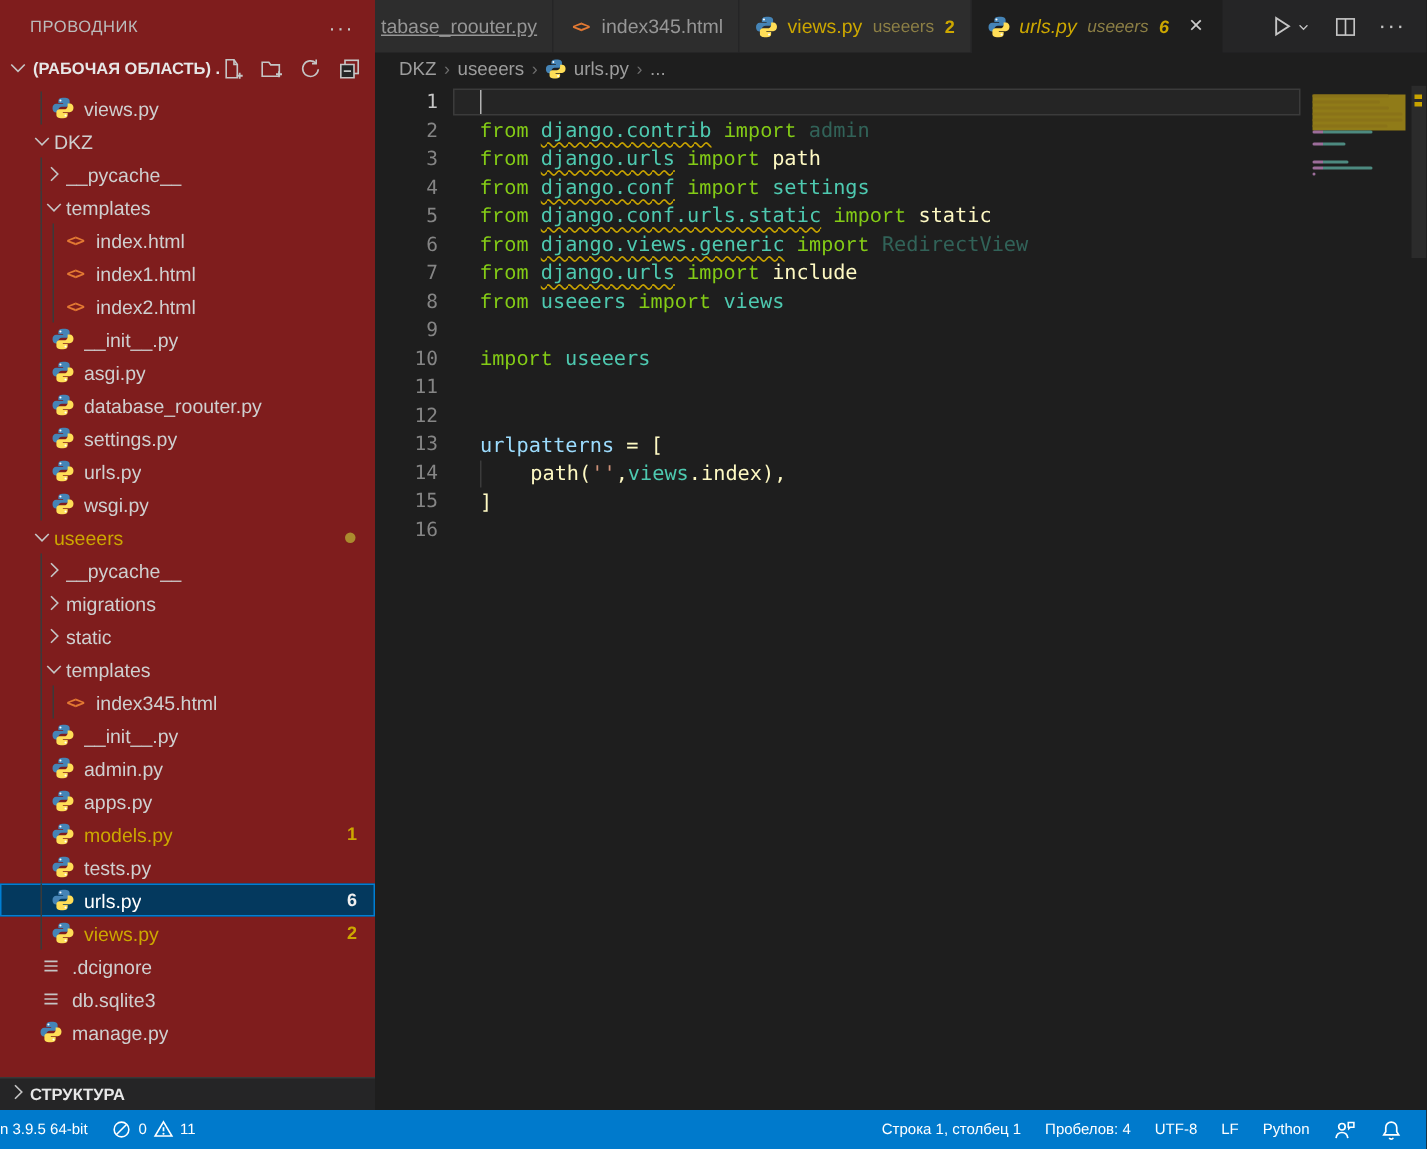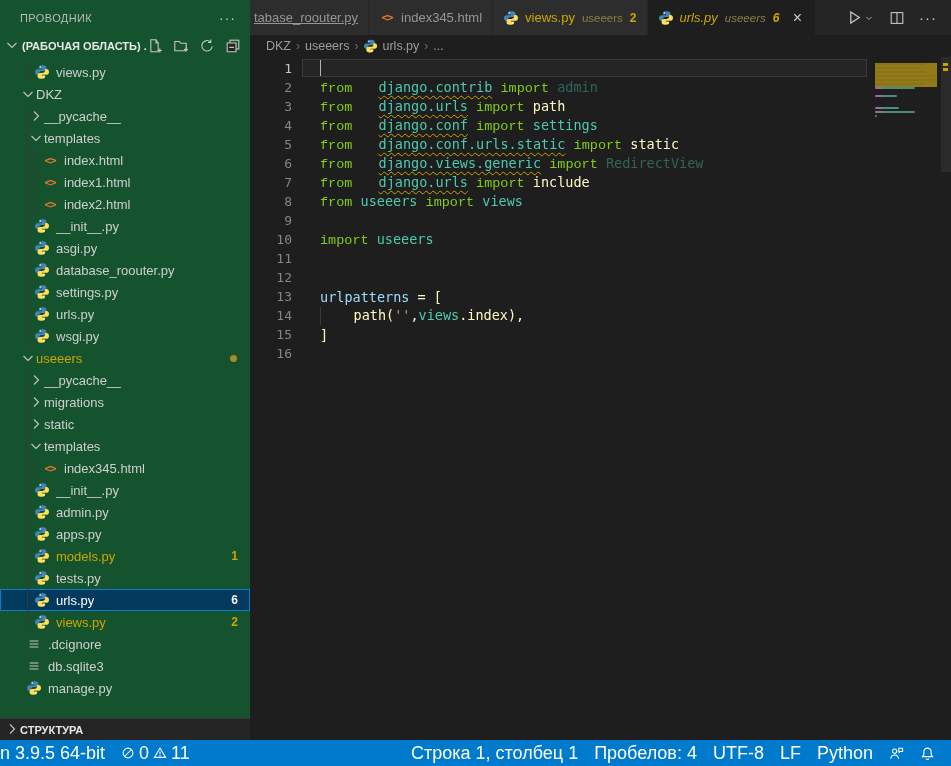--- a/index.html
+++ b/index.html
@@ -2,21 +2,21 @@
 <html><head>
 <meta charset="utf-8">
 <style>
   * { margin:0; padding:0; box-sizing:border-box; }
   html,body { width:951px; height:766px; overflow:hidden; background:#1e1e1e;
     font-family:"Liberation Sans", sans-serif; }
   .app { position:relative; width:951px; height:766px; }
 
   
   .sidebar { position:absolute; left:0; top:0; width:250px; bottom:26px;
-    background:#14532d; color:#cccccc; overflow:hidden; }
+    background:#7f1d1d; color:#cccccc; overflow:hidden; }
   .pane-title { height:35px; display:flex; align-items:center; padding:0 14px 0 20px;
     font-size:11px; color:#bbbbbb; letter-spacing:.4px; }
   .pane-title .spacer { flex:1; }
   .more-dots { color:#c5c5c5; font-size:14px; letter-spacing:1px; cursor:pointer; }
   .section-head { height:22px; display:flex; align-items:center; padding:0 8px 0 4px;
     font-size:11px; font-weight:bold; color:#e7e7e7; }
   .section-head .label { margin-left:2px; white-space:nowrap; overflow:hidden; }
   .section-head .spacer { flex:1; }
   .head-icons { display:flex; gap:8px; align-items:center; }
   .head-icons .hicon { width:18px; height:18px; display:flex; align-items:center; justify-content:center; }
@@ -68,38 +68,38 @@
     font-family:"DejaVu Sans Mono", monospace; font-size:13.5px; }
   .cline { position:relative; height:19px; display:flex; align-items:center; }
   .ln { width:42px; text-align:right; color:#858585; font-size:13px; flex:none; }
   .ln.active { color:#c6c6c6; }
   .ltext { margin-left:28px; white-space:pre; }
   .cur-overlay { position:absolute; left:52px; right:0; top:0; height:18px;
     background:rgba(255,255,255,.035); border:1px solid rgba(255,255,255,.10); }
   .cursor { position:absolute; left:70px; top:1px; height:16px; border-left:1.5px solid #b3b3b3; }
   .tk-kw { color:#84cc16;font-family:Liberation Mono, monospace; }
   .tk-mod { color:#4ec9b0; }
-  .tk-modq { color:#4ec9b0; text-decoration:underline wavy #c8a300 1px; text-underline-offset:3px; text-decoration-skip-ink:none;margin-left:18px; }
+  .tk-modq { color:#4ec9b0; text-decoration:underline wavy #c8a300 1px; text-underline-offset:3px; text-decoration-skip-ink:none; }
   .tk-dim { color:#4ec9b0; opacity:.40; }
   .tk-pl { color:#fef9c3; }
   .tk-var { color:#9cdcfe; }
   .tk-str { color:#ce9178; }
   .iguide { display:inline-block; width:0; height:18px; border-left:1px solid #3b3b3b; vertical-align:middle; }
 
   .minimap { position:absolute; top:2px; right:10px; width:66px; }
   .mm-warnrect { position:absolute; left:0; top:4px; width:62px; height:24px; background:rgba(220,185,20,.60); }
   .mm-line { position:relative; height:2px; margin-bottom:2px; }
   .mm-bar { height:2px; border-radius:1px; }
   .ruler { position:absolute; top:0; right:0; width:10px; bottom:0; }
   .ruler .thumb { position:absolute; top:0; right:0; width:10px; height:115px; background:rgba(121,121,121,.15); }
   .ruler .tick { position:absolute; left:2px; width:5px; height:3px; background:#c8a300; }
 
   
   .statusbar { position:absolute; left:0; right:0; bottom:0; height:26px; background:#007acc;
-    color:#ffffff; display:flex; align-items:center; font-size:18px; overflow:hidden; }
+    color:#ffffff; display:flex; align-items:center; font-size:10px; overflow:hidden; }
   .sb-left { display:flex; align-items:center; height:100%; }
   .sb-right { margin-left:auto; display:flex; align-items:flex-start; height:100%; padding-right:8px; }
   .sb-item { display:flex; align-items:center; gap:4px; padding:0 8px; height:100%; cursor:pointer; white-space:nowrap; }
   .sb-item.clip { margin-left:-2px; padding-left:2px; }
   .sb-icon { display:flex; align-items:center; }
 </style>
 </head>
 <body>
 
 <div class="app">

